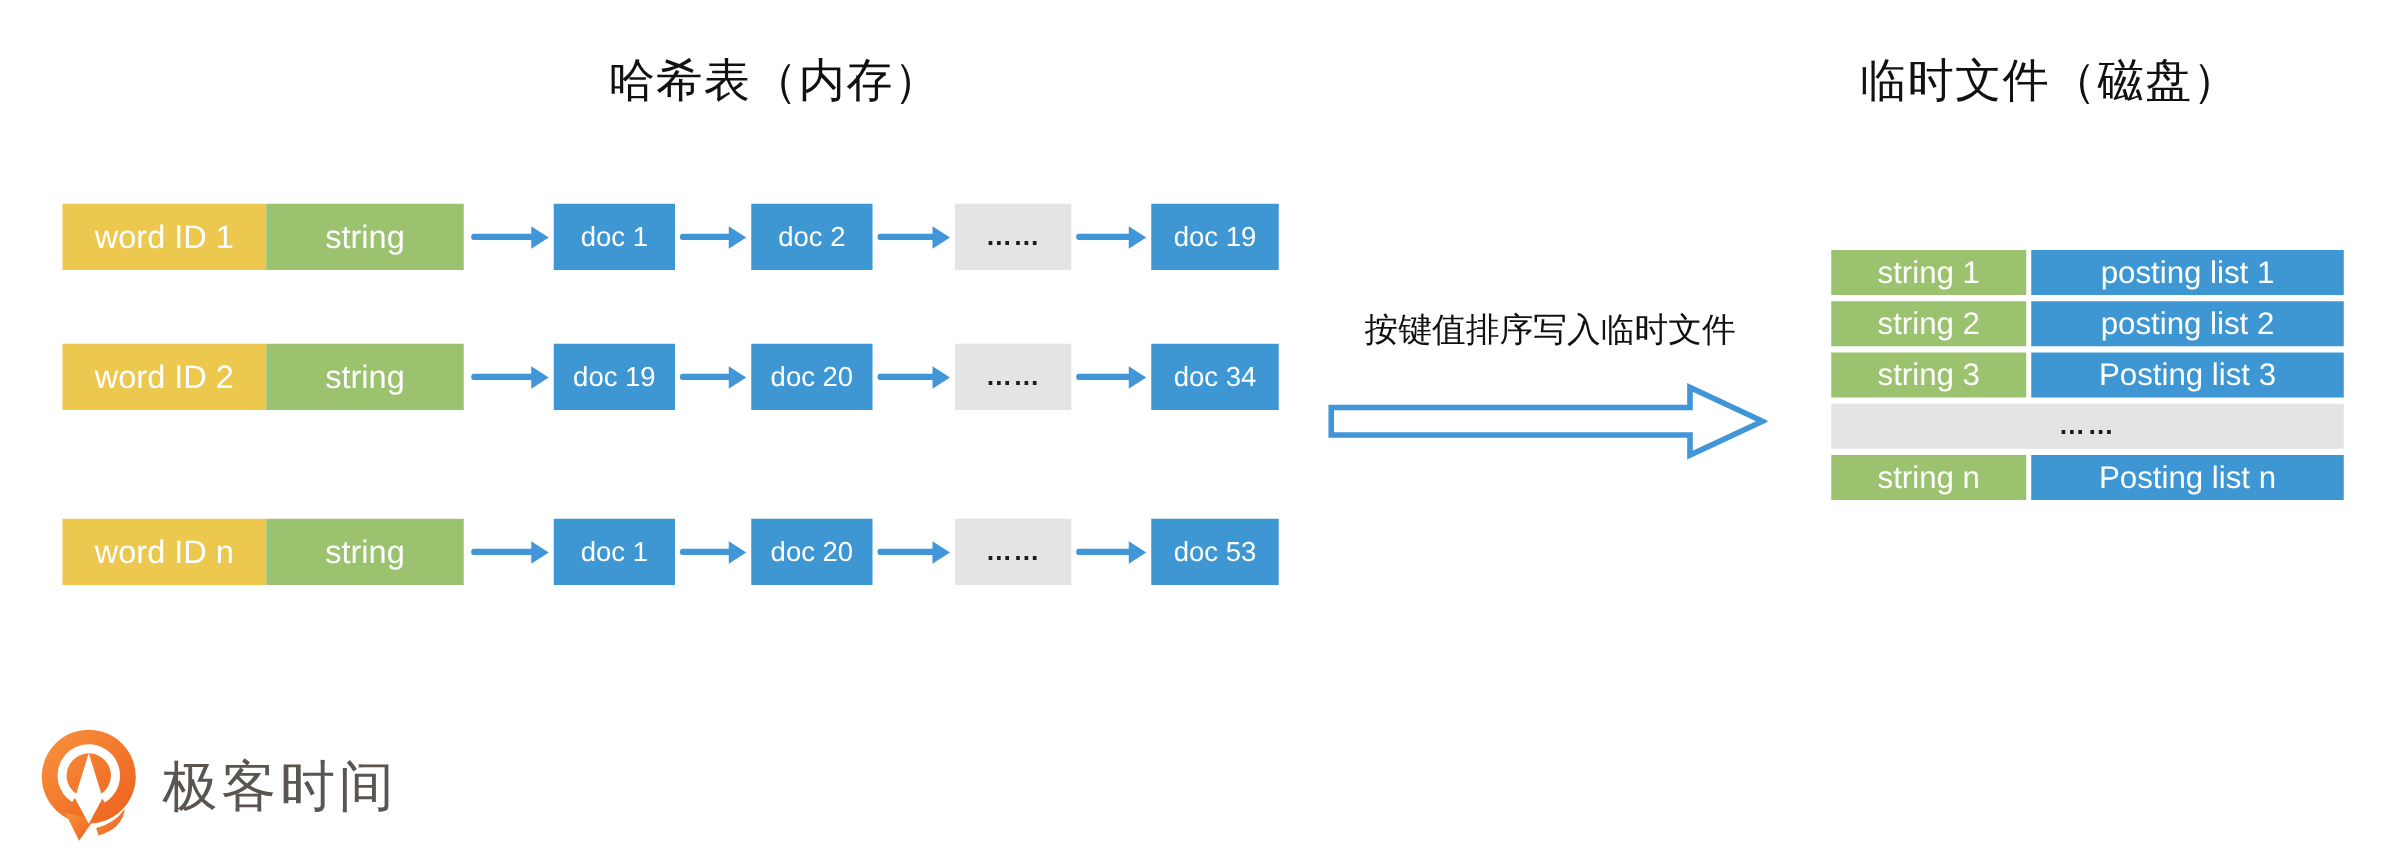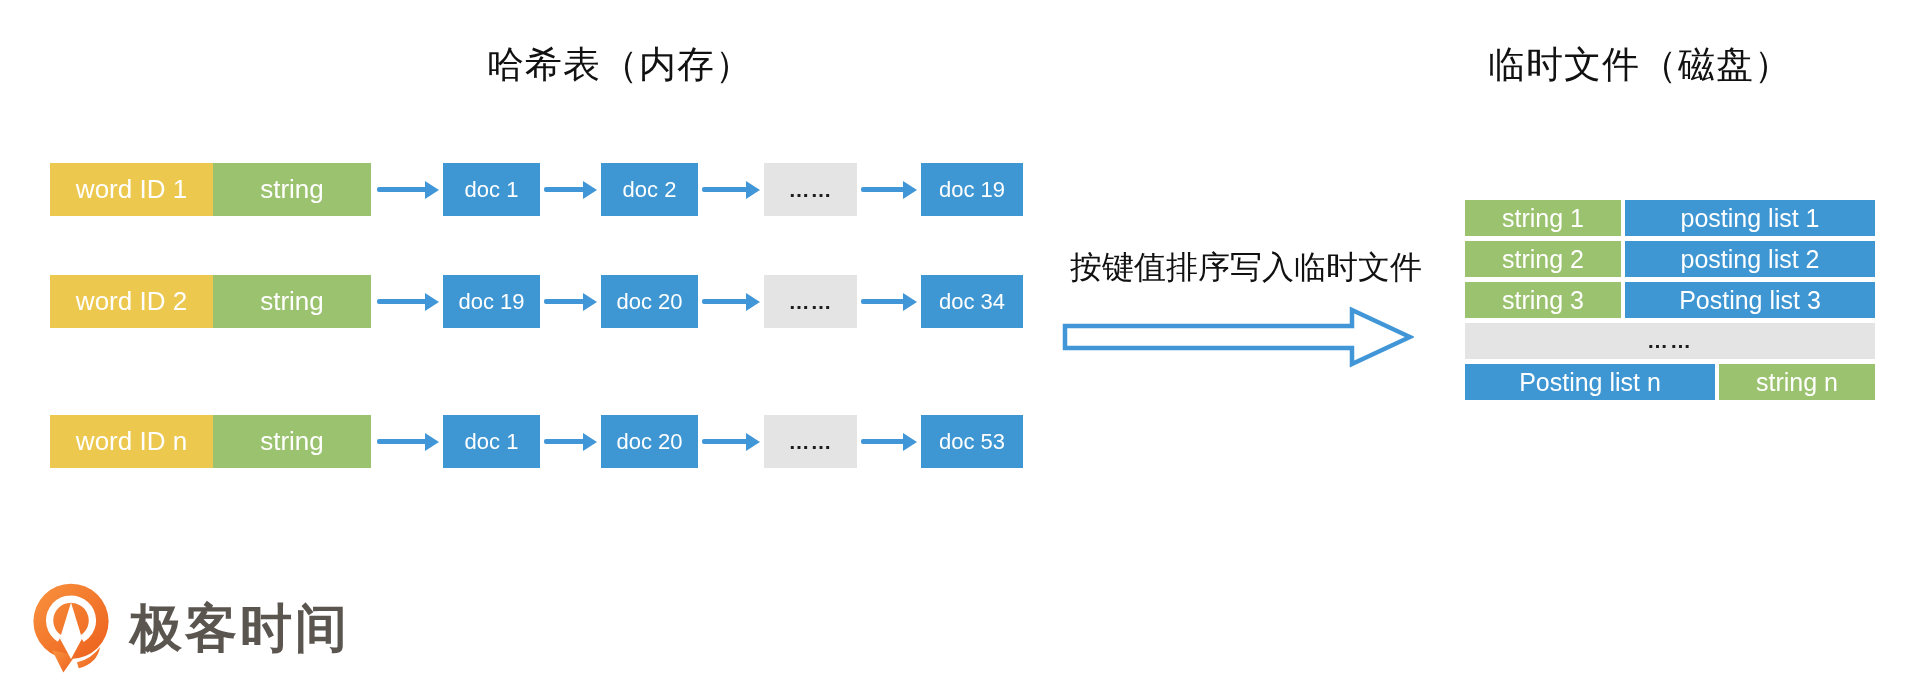--- a/index.html
+++ b/index.html
@@ -39,34 +39,34 @@
   .ar2{left:544px;width:53px;}
   .ar3{left:702px;width:58px;}
   .ar4{left:861px;width:56px;}
   .sarrow::before{content:"";position:absolute;left:0;right:11px;top:50%;margin-top:-2.5px;height:5px;
                   background:var(--arrow_blue);border-radius:2px;}
   .sarrow::after{content:"";position:absolute;right:0;top:50%;margin-top:-9px;width:0;height:0;
                  border-left:14px solid var(--arrow_blue);border-top:9px solid transparent;border-bottom:9px solid transparent;}
 
   
   .mid-label{position:absolute;left:1070px;top:246px;width:340px;text-align:center;
-             font-size:32px;font-weight:500;color:var(--ink);white-space:nowrap;}
+             font-size:27px;font-weight:500;color:var(--ink);white-space:nowrap;}
   .big-arrow{position:absolute;left:1062px;top:306px;}
 
   
   .disk-table{position:absolute;left:1465px;top:200px;width:410px;display:flex;flex-direction:column;gap:5px;}
   .disk-row{display:flex;gap:4px;height:36px;}
   .dcell{display:flex;align-items:center;justify-content:center;color:#fff;font-size:25px;white-space:nowrap;}
   .d-key{width:156px;background:var(--green);}
   .d-val{flex:1;background:var(--blue);}
   .d-ellipsis{width:100%;background:var(--gray);color:#1c1c1c;font-size:21px;font-weight:700;letter-spacing:2px;}
 
   
   .logo{position:absolute;left:28px;top:582px;display:flex;align-items:center;gap:16px;}
-  .logo-text{font-size:52px;font-weight:700;color:var(--logo_text_color);letter-spacing:3px;white-space:nowrap;}
+  .logo-text{font-size:44px;font-weight:400;color:var(--logo_text_color);letter-spacing:3px;white-space:nowrap;}
 </style>
 </head>
 <body>
 
 <div class="canvas">
 
   <div class="section-title title-right">临时文件（磁盘）</div>
   <div class="section-title title-left">哈希表（内存）</div>
 
   <div class="hash-row r1">
@@ -123,22 +123,22 @@
       <div class="dcell d-val">posting list 2</div>
     </div>
     <div class="disk-row">
       <div class="dcell d-key">string 3</div>
       <div class="dcell d-val">Posting list 3</div>
     </div>
     <div class="disk-row">
       <div class="dcell d-ellipsis">……</div>
     </div>
     <div class="disk-row">
+      <div class="dcell d-key">string n</div>
       <div class="dcell d-val">Posting list n</div>
-      <div class="dcell d-key">string n</div>
     </div>
   </div>
 
   <div class="logo">
     <svg width="86" height="94" viewBox="0 0 100 110">
       <defs>
         <linearGradient id="og" x1="0" y1="0" x2="1" y2="1">
           <stop offset="0" stop-color="#F9933E"></stop>
           <stop offset="1" stop-color="#EC5F1C"></stop>
         </linearGradient>

